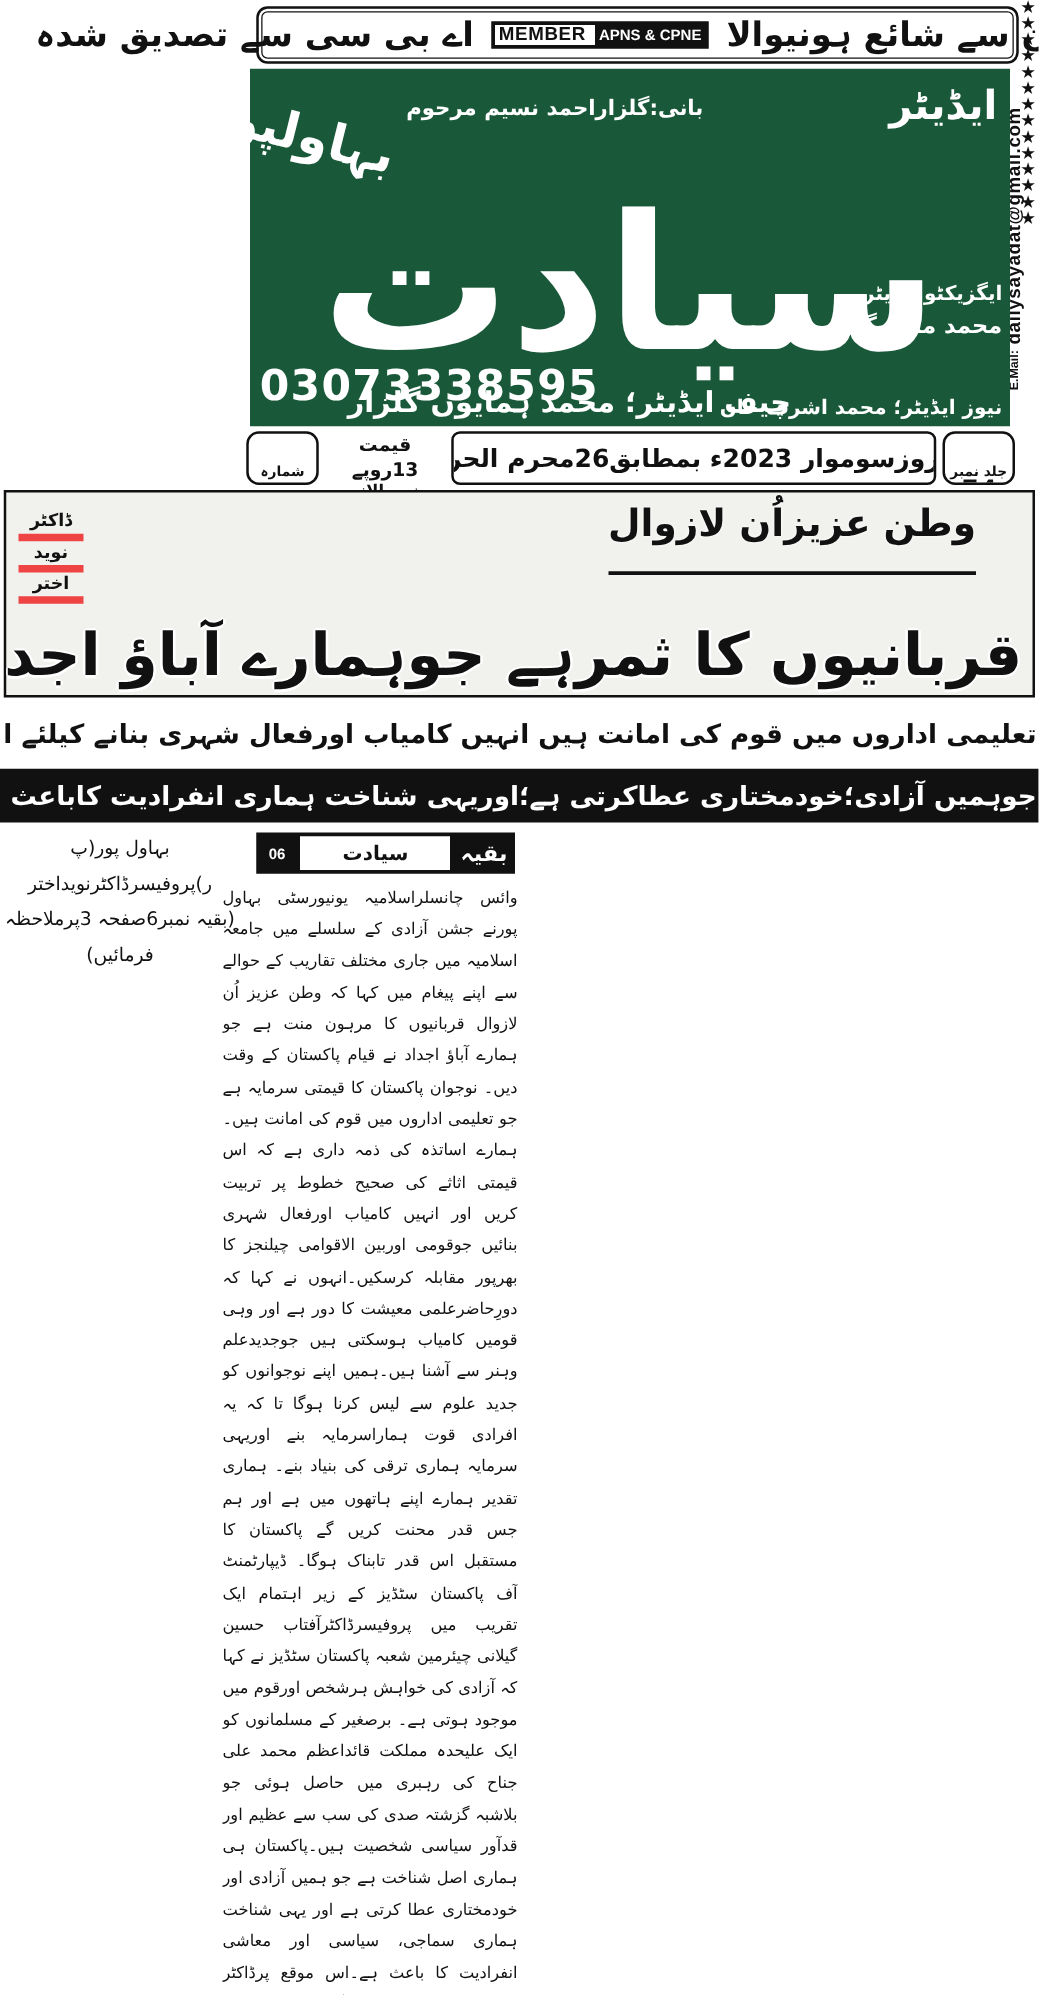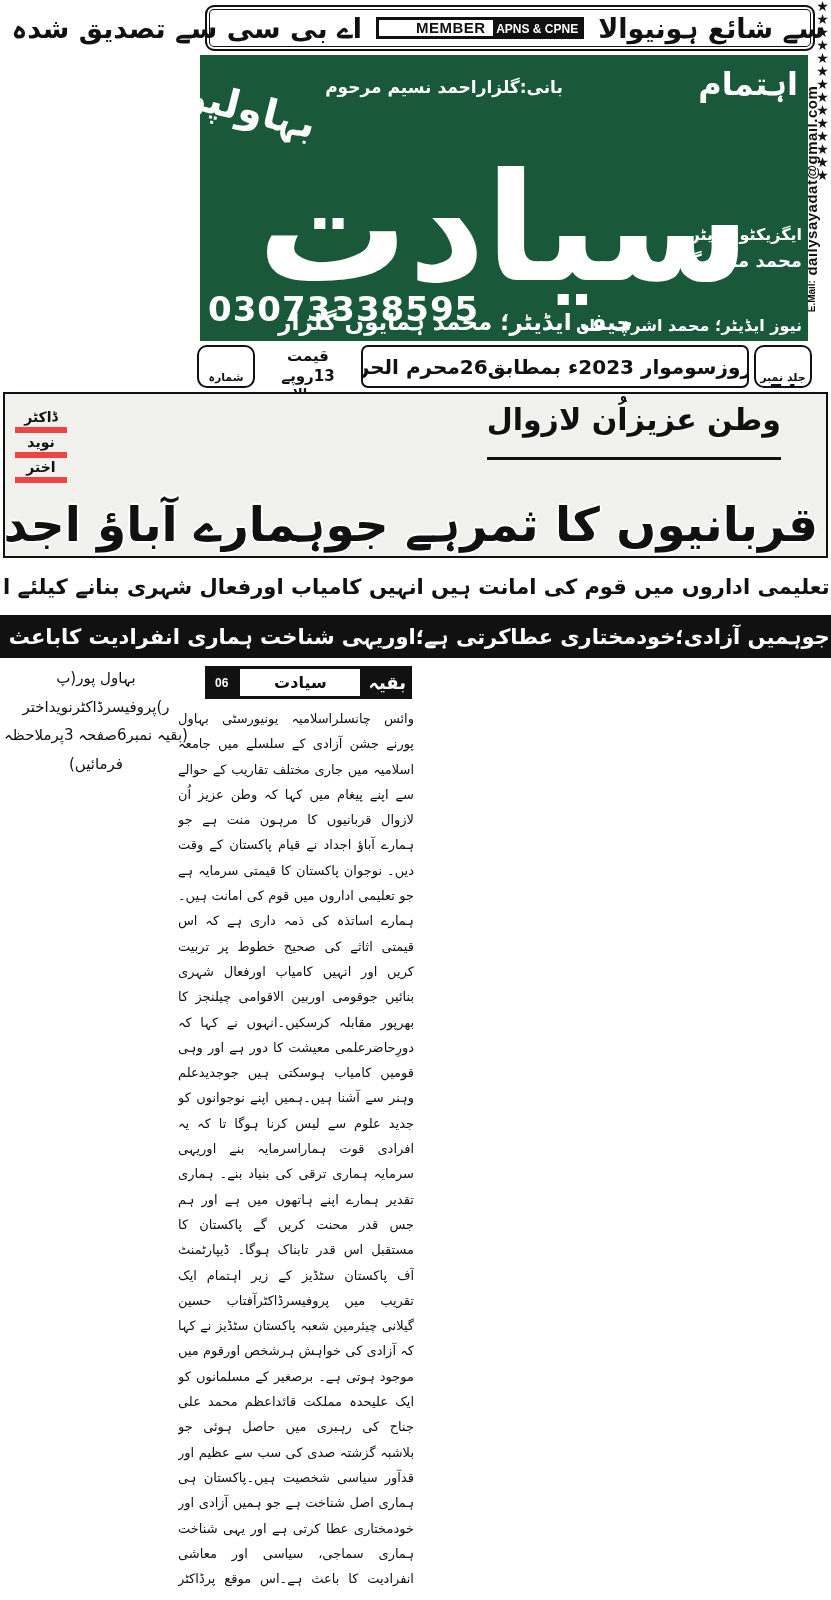--- a/index.html
+++ b/index.html
@@ -14,21 +14,21 @@
   .cert-bar {
     position:absolute; top:5px; left:205px; width:610px; height:46px;
     border:2px solid #111; border-radius:9px;
     box-shadow:inset 0 0 0 2px #fff, inset 0 0 0 3px #111;
     display:flex; flex-direction:row; align-items:center; justify-content:center;
     gap:14px; background:#fff; padding:0 10px;
   }
   .cert-text { font-size:27px; font-weight:bold; white-space:nowrap; }
   .member-badge {
     border:3px solid #111; background:#fff; text-align:center;
-    font-family:"Liberation Sans", sans-serif; line-height:1; flex:0 0 auto;padding-left:34px;
+    font-family:"Liberation Sans", sans-serif; line-height:1; flex:0 0 auto;
   }
   .member-badge .mb-top { font-size:15px; font-weight:bold; letter-spacing:.5px; padding:1px 3px; color:#111; }
   .member-badge .mb-bottom { font-size:12px; font-weight:bold; background:#111; color:#fff; padding:2px 3px; }
   
   .stars {
     position:absolute; top:0; right:1px; width:15px;
     font-size:14px; line-height:13px; word-break:break-all;
     text-align:center; color:#111;
   }
   .email-strip {
@@ -149,21 +149,21 @@
   </div>
 
   <div class="stars">★★★★★★★★★★★★★★</div>
   <div class="email-strip">
     <span class="em-label">E.Mail:</span>
     <span class="em-addr">dailysayadat@gmail.com</span>
   </div>
 
   <div class="masthead">
     <div class="mh-title">سیادت</div>
-    <div class="mh-daily">اہتمام</div>
+    <div class="mh-daily">ایڈیٹر</div>
     <div class="mh-founder">بانی:گلزاراحمد نسیم مرحوم</div>
     <div class="mh-city">بہاولپور</div>
     <div class="mh-exec">
       <div class="l1">ایگزیکٹو ایڈیٹر</div>
       <div class="l2">محمد ماجد گلزار</div>
     </div>
     <div class="mh-news">نیوز ایڈیٹر؛ محمد اشرف خان</div>
     <div class="mh-chief">چیف ایڈیٹر؛ محمد ہمایوں گلزار</div>
     <div class="mh-phone">03073338595</div>
   </div>

